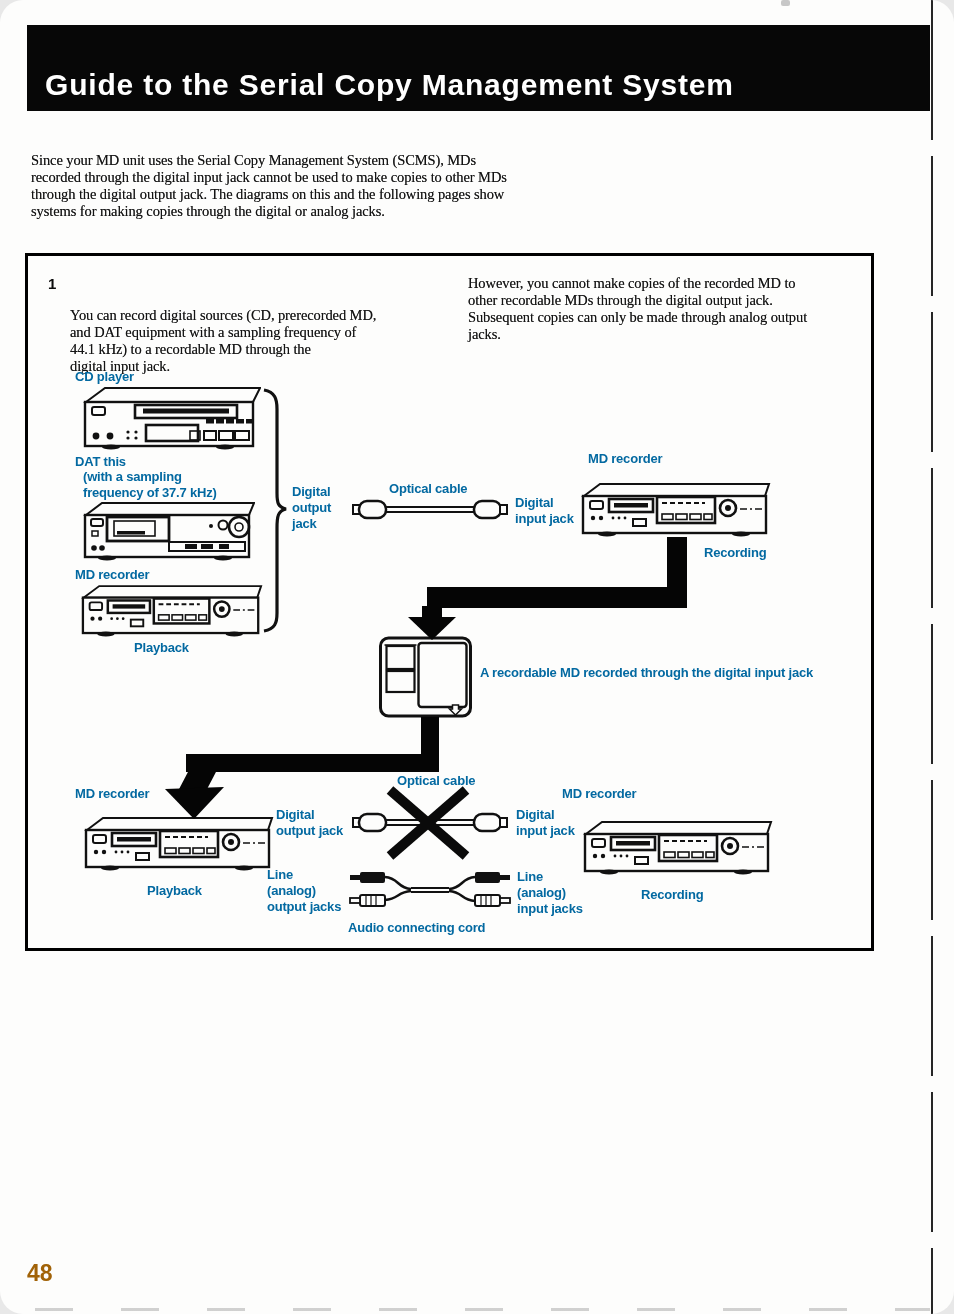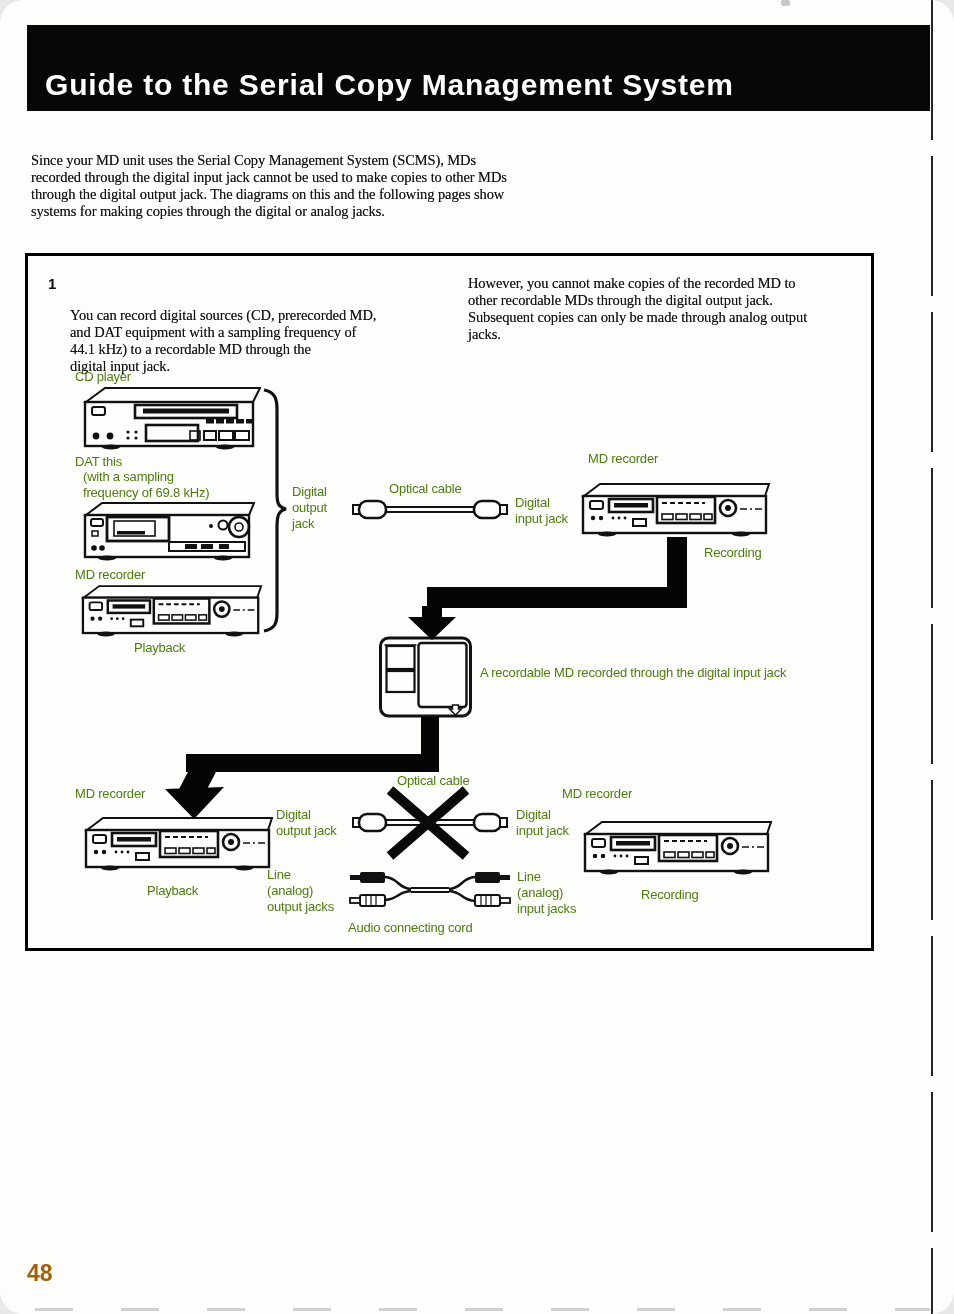--- a/index.html
+++ b/index.html
@@ -9,21 +9,21 @@
   .hdr-title{position:absolute;left:18px;bottom:9px;color:#fff;font-weight:bold;font-size:30px;
              letter-spacing:0.8px;white-space:nowrap;}
   .serif{font-family:"Liberation Serif",serif;font-size:14.5px;line-height:17px;color:#141414;
          white-space:pre-line;text-shadow:0 0 0.5px rgba(0,0,0,0.6);letter-spacing:-0.1px;}
   .intro{position:absolute;left:31px;top:152px;width:600px;}
   .panel{position:absolute;left:25px;top:253px;width:843px;height:692px;
          border:3px solid #000;background:#fdfdfc;}
   .num{position:absolute;left:20px;top:19px;font-weight:bold;font-size:15px;color:#0b0b0b;}
   .col-left{position:absolute;left:42px;top:19px;width:380px;margin-top:32px;}
   .col-right{position:absolute;left:440px;top:19px;width:400px;}
-  .lbl{position:absolute;font-weight:normal;font-size:13px;line-height:16px;color:#4d7c0f;
+  .lbl{position:absolute;font-weight:bold;font-size:13px;line-height:16px;color:#0369a1;
        white-space:pre-line;letter-spacing:-0.2px;}
   .gfx{position:absolute;z-index:2;}
   .overlay{position:absolute;left:0;top:0;z-index:4;pointer-events:none;}
   .pagenum{position:absolute;left:27px;top:1260px;font-weight:bold;font-size:23px;color:#a16207;}
   .edge-line{position:absolute;left:931px;top:0;width:2px;height:1314px;
              background:repeating-linear-gradient(180deg,#262626 0 140px,transparent 140px 156px);}
   .bottom-marks{position:absolute;left:35px;top:1308px;width:895px;height:3px;opacity:.45;
              background:repeating-linear-gradient(90deg,#9a9a9a 0 38px,transparent 38px 86px);}
   .top-smudge{position:absolute;left:781px;top:0;width:9px;height:6px;background:#9a9a9a;
              opacity:.55;border-radius:2px;}
@@ -165,21 +165,21 @@
 44.1 kHz) to a recordable MD through the
 digital input jack.</div>
     <div class="col-right serif">However, you cannot make copies of the recorded MD to
 other recordable MDs through the digital output jack.
 Subsequent copies can only be made through analog output
 jacks.</div>
 
     <div class="lbl" style="left:47px;top:113px">CD player</div>
     <div class="lbl" style="left:47px;top:198px">DAT this</div>
     <div class="lbl" style="left:55px;top:213px">(with a sampling
-frequency of 69.8 kHz)</div>
+frequency of 37.7 kHz)</div>
     <div class="lbl" style="left:47px;top:311px">MD recorder</div>
     <div class="lbl" style="left:106px;top:384px">Playback</div>
     <div class="lbl" style="left:264px;top:228px">Digital
 output
 jack</div>
     <div class="lbl" style="left:361px;top:225px">Optical cable</div>
     <div class="lbl" style="left:487px;top:239px">Digital
 input jack</div>
     <div class="lbl" style="left:560px;top:195px">MD recorder</div>
     <div class="lbl" style="left:676px;top:289px">Recording</div>

